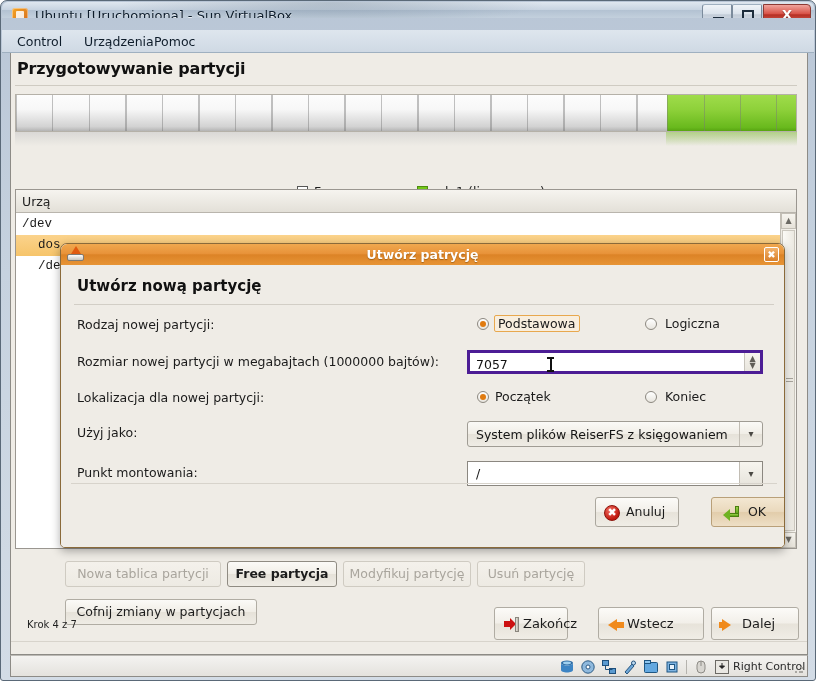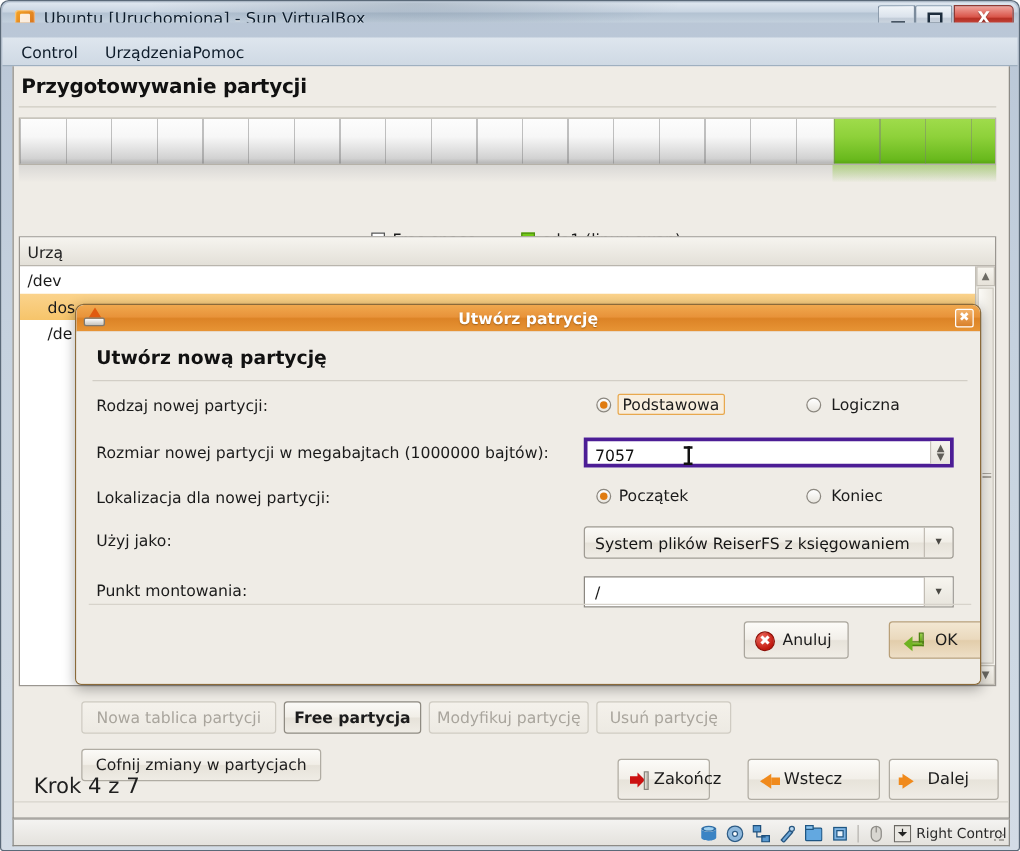--- a/index.html
+++ b/index.html
@@ -164,21 +164,21 @@
     background: linear-gradient(to bottom, #f6f4ef, #e3e0d8);
     border-bottom: 1px solid #b9b5ad;
     box-sizing: border-box;
   }
   #list-header-label {
     position: absolute; left: 6px; top: 4px; font-size: 12.5px; color: #222;
     white-space: nowrap;
   }
   .list-row {
     position: absolute; left: 0; right: 0; height: 21px;
-    font-size: 12.5px; color: #1a1a1a;
+    font-size: 12.5px; color: #1a1a1a; font-family: Liberation Mono, monospace;
   }
   .list-row .cell { position: absolute; top: 3px; white-space: nowrap;}
   .list-row.selected { background: linear-gradient(to bottom,#fbd38c,#f6c46a); }
 
   
   #list-scroll {
     position: absolute; right: 0; top: 23px; bottom: 0; width: 16px;
     background: linear-gradient(to right,#eeebe4,#f6f4ee);
     border-left: 1px solid #c3bfb6;
     box-sizing: border-box;
@@ -226,21 +226,21 @@
   #btn-mod-part  { left: 284px; top: 508px; width: 128px; }
   #btn-del-part  { left: 418px; top: 508px; width: 108px; }
   #btn-undo      { left: 6px; top: 546px; width: 192px; }
 
   
   #footer-rule {
     position: absolute; left: 0; top: 588px; width: 798px; height: 1px;
     background: #d8d4cc;
   }
   #step-label {
-    position: absolute; left: 16px; top: 566px; font-size: 17px; color: #1f1f1f;
+    position: absolute; left: 16px; top: 566px; font-size: 10px; color: #1f1f1f;
   }
   .navbtn {
     position: absolute; top: 554px; height: 33px;
     box-sizing: border-box;
     border: 1px solid #b0aca3;
     border-radius: 3px;
     background: linear-gradient(to bottom, #fcfbf8 0%, #f2efe9 48%, #e7e3da 52%, #f0ede6 100%);
     font-size: 13px; color: #1c1c1c;
     line-height: 31px; text-align: center; white-space: nowrap;
   }

